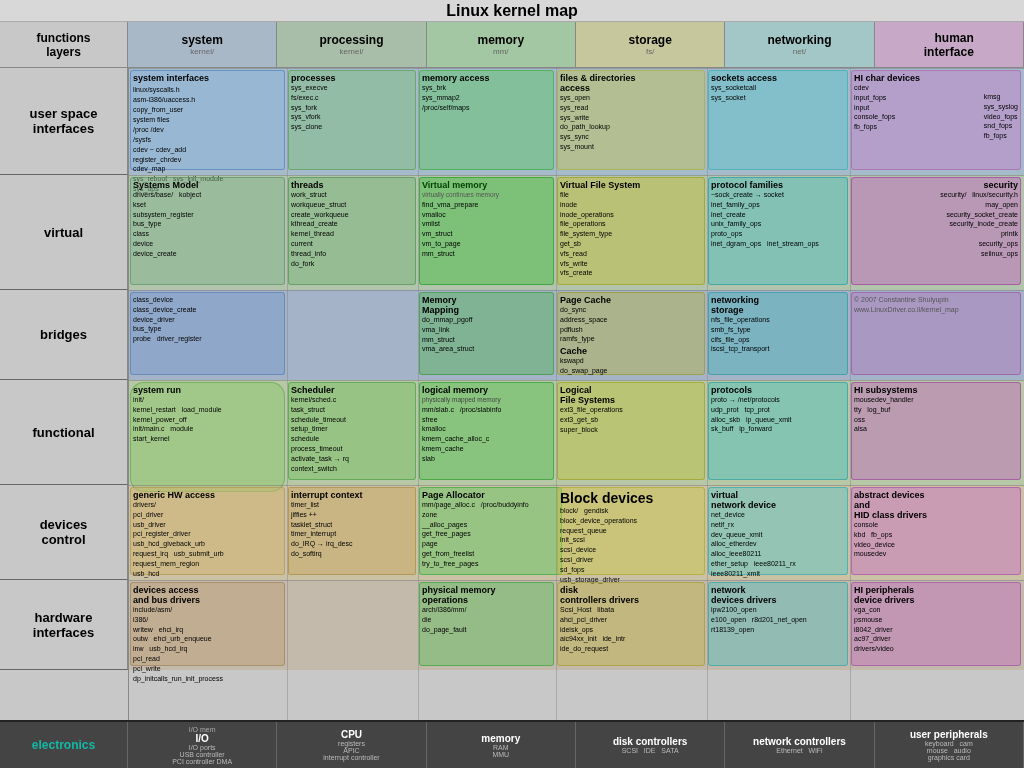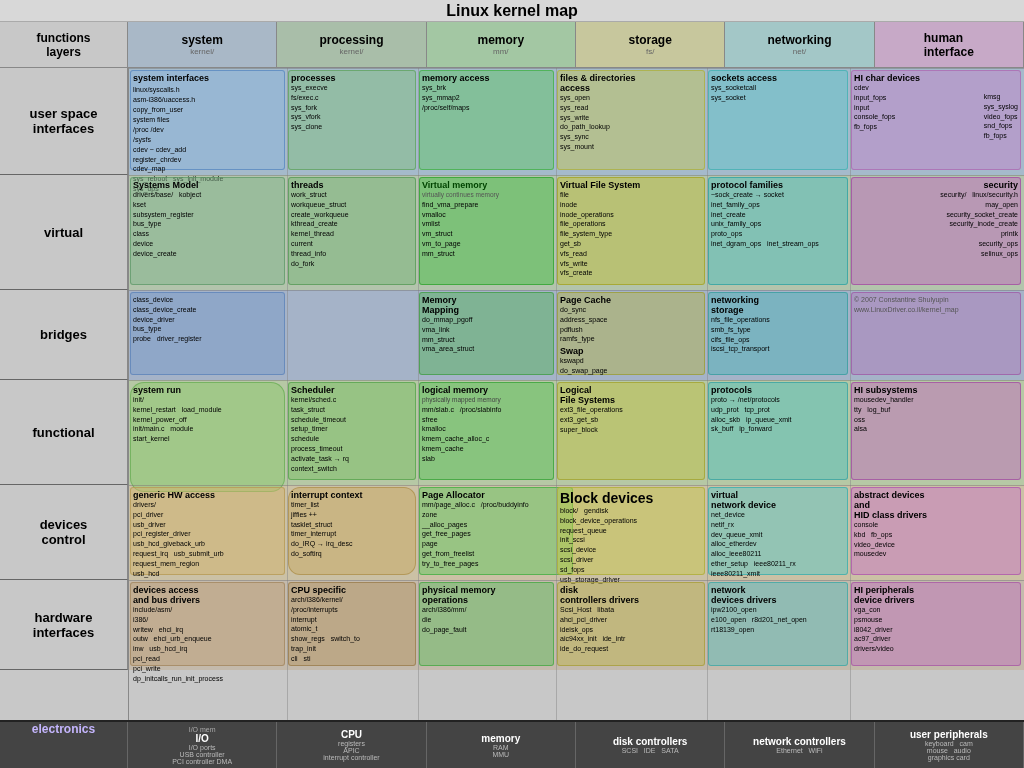--- a/index.html
+++ b/index.html
@@ -48,21 +48,21 @@
     }
     .ch {
       flex: 1;
       display: flex;
       flex-direction: column;
       align-items: center;
       justify-content: center;
       border-right: 1px solid #888;
       font-weight: bold;
       font-size: 12px;
-      text-align: left;
+      text-align: right;
       padding: 10px;
     }
     .ch .ch-sub {
       font-size: 8px;
       font-weight: normal;
       color: #666;
     }
 
     
     .left-header {
@@ -110,25 +110,25 @@
       color: white;
       display: flex;
       align-items: center;
       border-top: 2px solid #222;
     }
     .elec-label {
       width: 128px;
       text-align: center;
       font-weight: bold;
       font-size: 12px;
-      color: #c4b5fd;
+      color: #14b8a6;
       border-right: 1px solid #666;
       height: 100%;
       display: flex;
-      align-items: flex-start;
+      align-items: center;
       justify-content: center;
     }
     .elec-cells {
       flex: 1;
       display: flex;
       height: 100%;
     }
     .elec-cell {
       flex: 1;
       border-right: 1px solid #666;
@@ -323,44 +323,32 @@
       task_struct<br>
       schedule_timeout<br>
       setup_timer<br>
       schedule<br>
       process_timeout<br>
       activate_task → rq<br>
       context_switch
     </div>
   </div>
 
-  <div style="position:absolute; top:487px; left:288px; width:128px; height:88px; background:rgba(200,170,100,0.5); border:1px solid rgba(170,140,70,0.7); border-radius:12px; padding:2px;">
+  <div style="position:absolute; top:487px; left:288px; width:128px; height:88px; background:rgba(200,170,100,0.5); border:1px solid rgba(170,140,70,0.7); border-radius:2px; padding:2px;">
     <div style="font-weight:bold;font-size:9px;">interrupt context</div>
     <div style="font-size:7px;line-height:1.4;">
       timer_list<br>
       jiffies ++<br>
       tasklet_struct<br>
       timer_interrupt<br>
       do_IRQ → irq_desc<br>
       do_softirq
     </div>
   </div>
 
-  <div style="position:absolute; top:582px; left:288px; width:128px; height:84px; background:rgba(180,150,100,0.5); border:1px solid rgba(150,120,70,0.7); border-radius:3px; padding:2px;">
-    <div style="font-weight:bold;font-size:9px;">CPU specific</div>
-    <div style="font-size:7px;line-height:1.4;">
-      arch/i386/kernel/<br>
-      /proc/interrupts<br>
-      interrupt<br>
-      atomic_t<br>
-      show_regs &nbsp; switch_to<br>
-      trap_init<br>
-      cli &nbsp; sti
-    </div>
-  </div>
 
   <div style="position:absolute; top:70px; left:419px; width:135px; height:100px; background:rgba(80,200,80,0.4); border:1px solid rgba(50,170,50,0.6); border-radius:3px; padding:2px;">
     <div style="font-weight:bold;font-size:9px;">memory access</div>
     <div style="font-size:7px;line-height:1.4;">
       sys_brk<br>
       sys_mmap2<br>
       /proc/self/maps
     </div>
   </div>
 
@@ -395,21 +383,21 @@
     <div style="font-size:7px;line-height:1.4;">
       mm/slab.c &nbsp; /proc/slabinfo<br>
       sfree<br>
       kmalloc<br>
       kmem_cache_alloc_c<br>
       kmem_cache<br>
       slab
     </div>
   </div>
 
-  <div style="position:absolute; top:487px; left:419px; width:154px; height:88px; background:rgba(90,200,90,0.45); border:1px solid rgba(60,170,60,0.7); border-radius:3px; padding:2px;">
+  <div style="position:absolute; top:487px; left:419px; width:143px; height:88px; background:rgba(90,200,90,0.45); border:1px solid rgba(60,170,60,0.7); border-radius:3px; padding:2px;">
     <div style="font-weight:bold;font-size:9px;">Page Allocator</div>
     <div style="font-size:7px;line-height:1.4;">
       mm/page_alloc.c &nbsp; /proc/buddyinfo<br>
       zone<br>
       __alloc_pages<br>
       get_free_pages<br>
       page<br>
       get_from_freelist<br>
       try_to_free_pages
     </div>
@@ -452,21 +440,21 @@
   </div>
 
   <div style="position:absolute; top:292px; left:557px; width:148px; height:83px; background:rgba(180,180,50,0.4); border:1px solid rgba(150,150,30,0.6); border-radius:3px; padding:2px;">
     <div style="font-weight:bold;font-size:9px;">Page Cache</div>
     <div style="font-size:7px;line-height:1.4;">
       do_sync<br>
       address_space<br>
       pdflush<br>
       ramfs_type
     </div>
-    <div style="font-weight:bold;font-size:9px;margin-top:2px;">Swap</div>
+    <div style="font-weight:bold;font-size:9px;margin-top:2px;">Cache</div>
     <div style="font-size:7px;line-height:1.4;">
       kswapd<br>
       do_swap_page
     </div>
   </div>
 
   <div style="position:absolute; top:382px; left:557px; width:148px; height:98px; background:rgba(190,190,60,0.45); border:1px solid rgba(160,160,40,0.7); border-radius:3px; padding:2px;">
     <div style="font-weight:bold;font-size:9px;">Logical<br>File Systems</div>
     <div style="font-size:7px;line-height:1.4;">
       ext3_file_operations<br>

